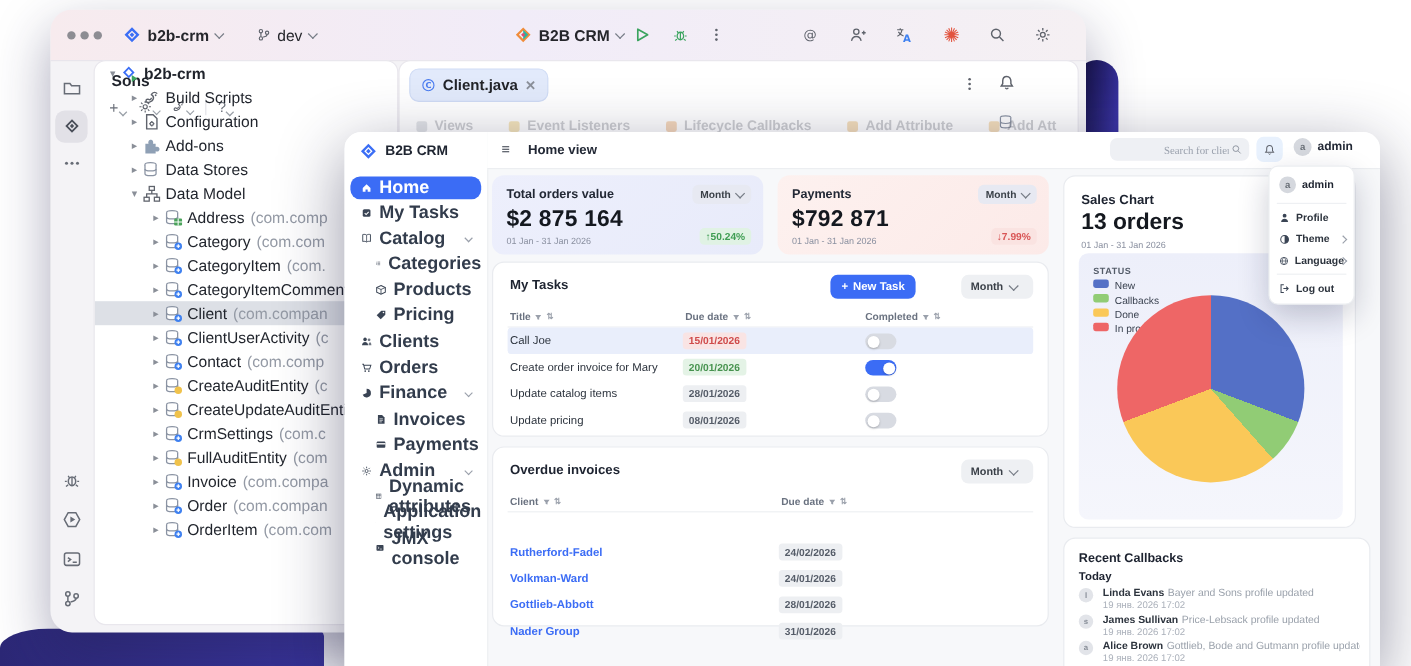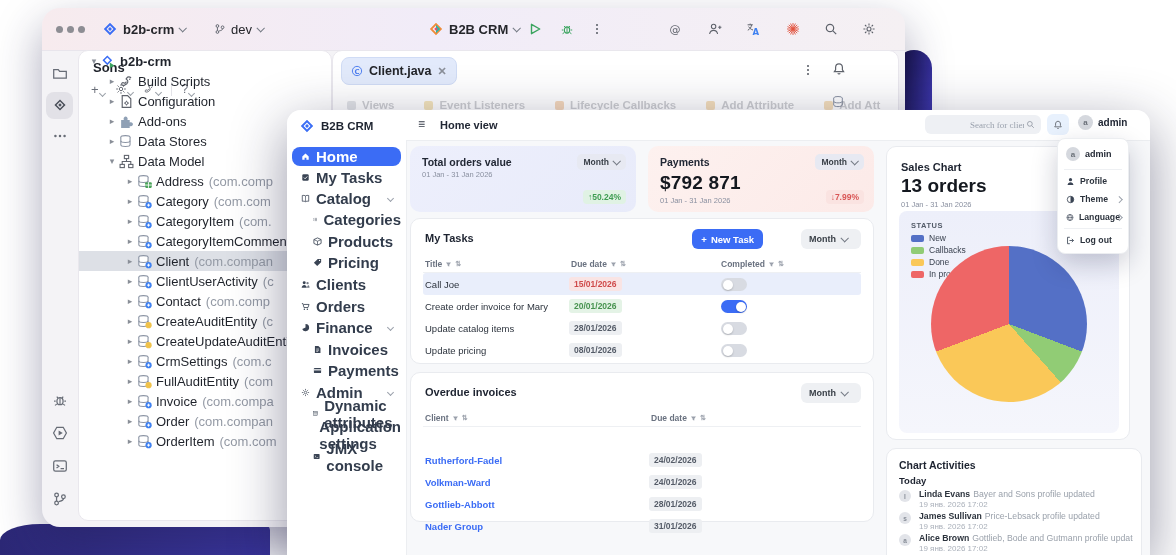--- a/index.html
+++ b/index.html
@@ -76,21 +76,21 @@
   .badge{position:absolute;right:10px;bottom:8px;font-size:8.5px;font-weight:700;border-radius:4px;padding:2px 5px;}
   .badge.up{color:#3f9d53;background:#e0f2e4;}
   .badge.down{color:#d95555;background:#fae3e1;}
   
   .card{background:#fff;border:1px solid #e9ebef;border-radius:10px;box-sizing:border-box;}
   .card-title{font-size:11px;font-weight:700;color:#1d2330;}
   
   .sales{left:599px;top:36px;width:244px;height:294px;}
   .chart-panel{left:12px;top:64px;width:220px;height:222px;background:linear-gradient(180deg,#edeffa,#f5f6fc);border-radius:8px;}
   .legend-title{left:12px;top:10px;font-size:7.5px;font-weight:700;letter-spacing:.5px;color:#535b68;}
-  .lg-row{position:absolute;left:12px;display:flex;align-items:center;gap:5px;font-size:8.5px;color:#3a4250;}
+  .lg-row{position:absolute;left:12px;display:flex;gap:5px;font-size:8.5px;color:#3a4250;}
   .sw{width:13px;height:7px;border-radius:2px;}
   .pie{left:32px;top:35px;width:156px;height:156px;border-radius:50%;}
   
   .tcard{left:123px;width:464px;}
   .btn-pri{position:absolute;height:20px;background:#3b6cf5;color:#fff;border-radius:6px;display:flex;align-items:center;gap:4px;padding:0 9px;font-size:9.5px;font-weight:600;}
   .btn-chip{position:absolute;height:20px;background:#eef0f3;border-radius:6px;display:flex;align-items:center;gap:5px;padding:0 8px;font-size:9px;font-weight:600;color:#3a4048;}
   .th{position:absolute;display:flex;align-items:center;gap:3px;font-size:8.5px;font-weight:600;color:#6a7280;}
   .th .fi{width:7px;height:7px;color:#9aa0ab;}
   .th .so{font-size:7px;color:#9aa0ab;}
   .hr{position:absolute;left:12px;right:12px;height:1px;background:#eef0f3;}
@@ -669,20 +669,21 @@
         <span>admin</span>
       </div>
     </div>
 
     <div class="abs kpi blue">
       <div class="kpi-title">Total orders value</div>
       <div class="chip">
           <span>Month</span>
           <span class="cv"></span>
         </div>
+      <div class="kpi-value">$2 875 164</div>
       <div class="kpi-range">01 Jan - 31 Jan 2026</div>
       <div class="badge up">↑50.24%</div>
     </div>
     <div class="abs kpi pink">
       <div class="kpi-title">Payments</div>
       <div class="chip">
           <span>Month</span>
           <span class="cv"></span>
         </div>
       <div class="kpi-value">$792 871</div>
@@ -815,21 +816,21 @@
           <span class="cell-link">Gottlieb-Abbott</span>
           <span class="dchip gray" style="left:226px">28/01/2026</span>
         </div>
       <div class="trow2" style="top:142px">
           <span class="cell-link">Nader Group</span>
           <span class="dchip gray" style="left:226px">31/01/2026</span>
         </div>
     </div>
 
     <div class="abs card acts">
-      <div class="abs card-title" style="left:12px;top:10px;font-size:10.5px">Chart Activities</div>
+      <div class="abs card-title" style="left:12px;top:10px;font-size:10.5px">Recent Callbacks</div>
       <div class="abs" style="left:12px;top:26px;font-size:9.5px;font-weight:700;color:#1d2330">Today</div>
       <div class="act-row" style="top:40px">
         <span class="act-av">l</span>
         <div class="act-line"><b>Linda Evans</b><span>Bayer and Sons profile updated</span></div>
         <div class="act-time">19 янв. 2026 17:02</div>
       </div>
       <div class="act-row" style="top:62px">
         <span class="act-av">s</span>
         <div class="act-line"><b>James Sullivan</b><span>Price-Lebsack profile updated</span></div>
         <div class="act-time">19 янв. 2026 17:02</div>

